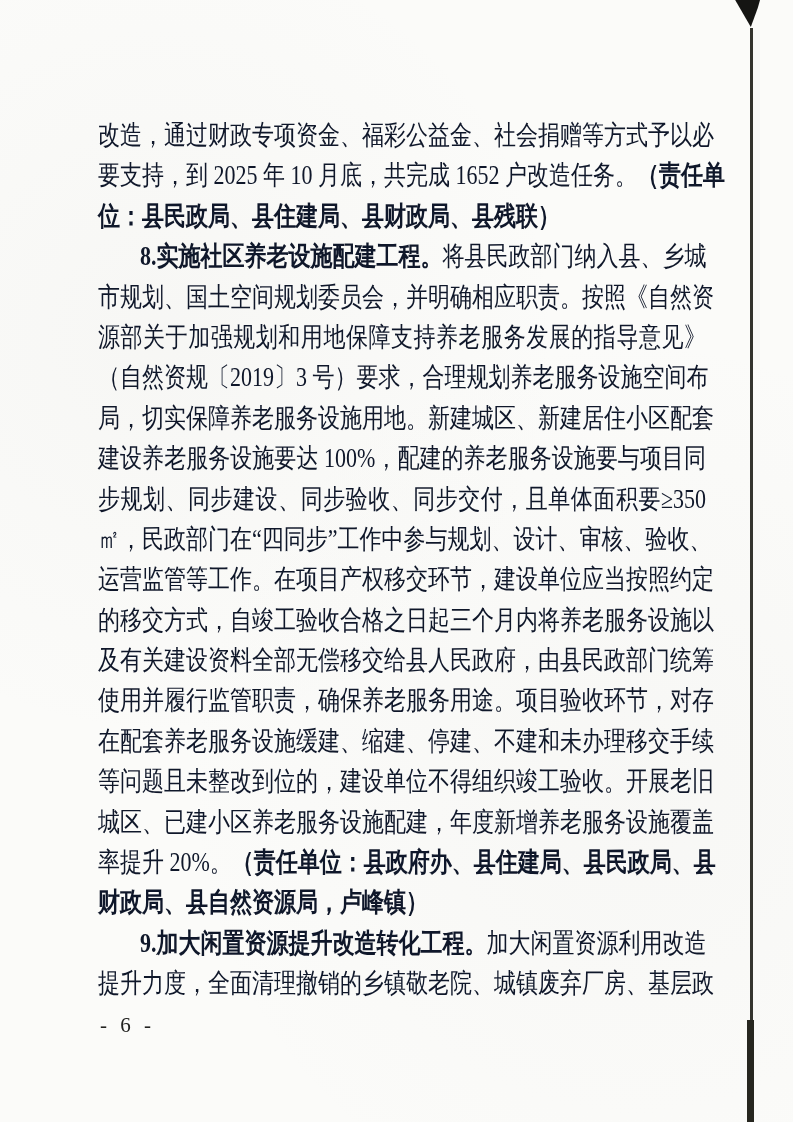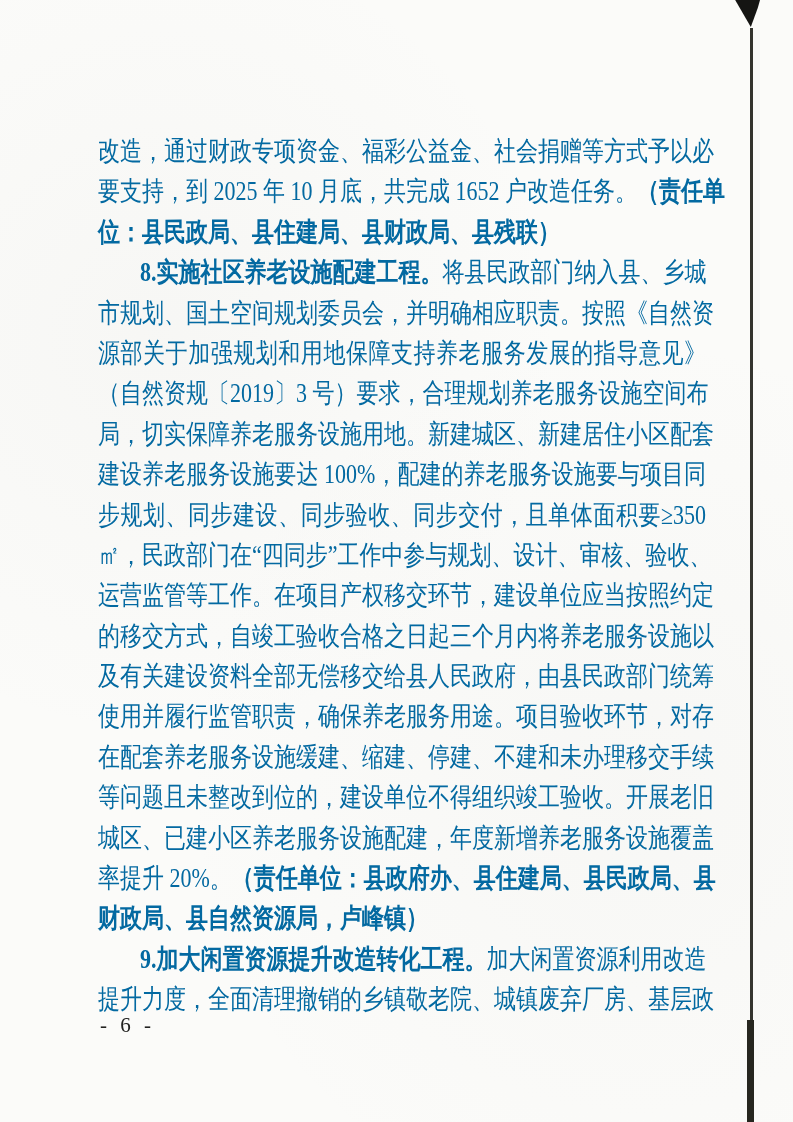--- a/index.html
+++ b/index.html
@@ -16,23 +16,23 @@
   .page-surface {
     position: absolute;
     inset: 0;
     background:
       radial-gradient(circle at 20% 30%, rgba(180,180,175,0.06), transparent 40%),
       radial-gradient(circle at 80% 70%, rgba(180,180,175,0.05), transparent 45%);
   }
   .text-column {
     position: absolute;
     left: 98px;
-    top: 132px;
+    top: 116px;
     width: 608px;
-    color: #0369a1;
+    color: #0f172a;
   }
   .line {
     font-size: 22px;
     line-height: 40.4px;
     height: 40.4px;
     text-align: justify;
     text-align-last: justify;
     transform: scaleY(1.22);
     transform-origin: 50% 50%;
     white-space: nowrap;

